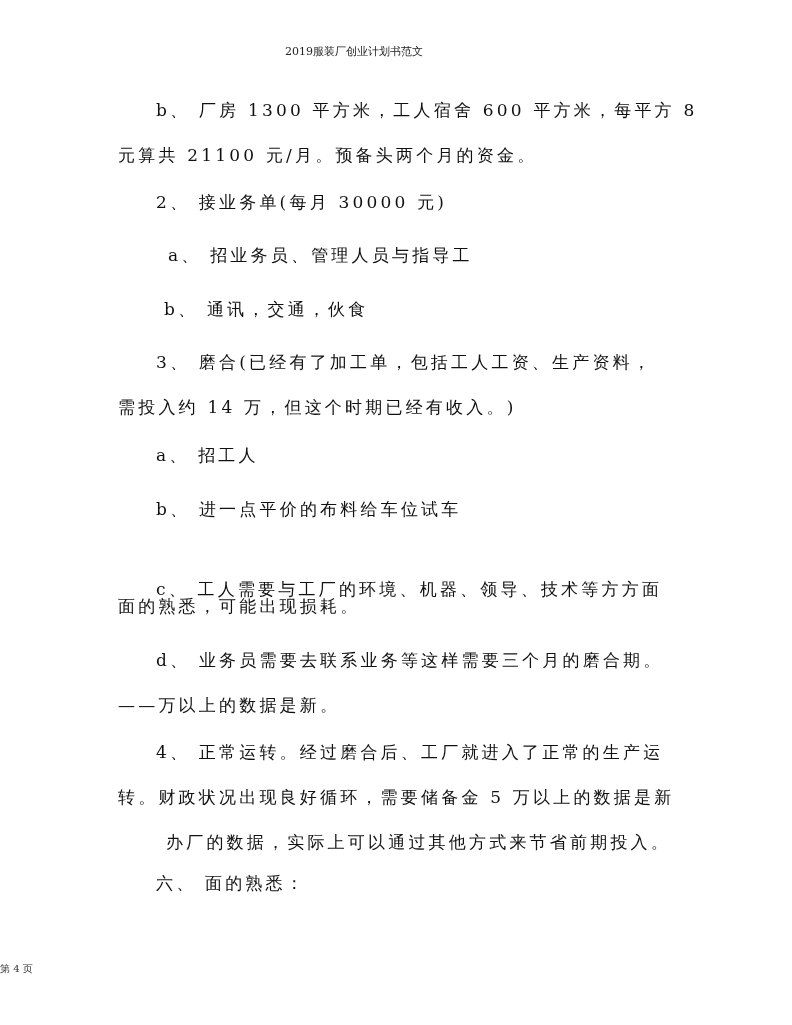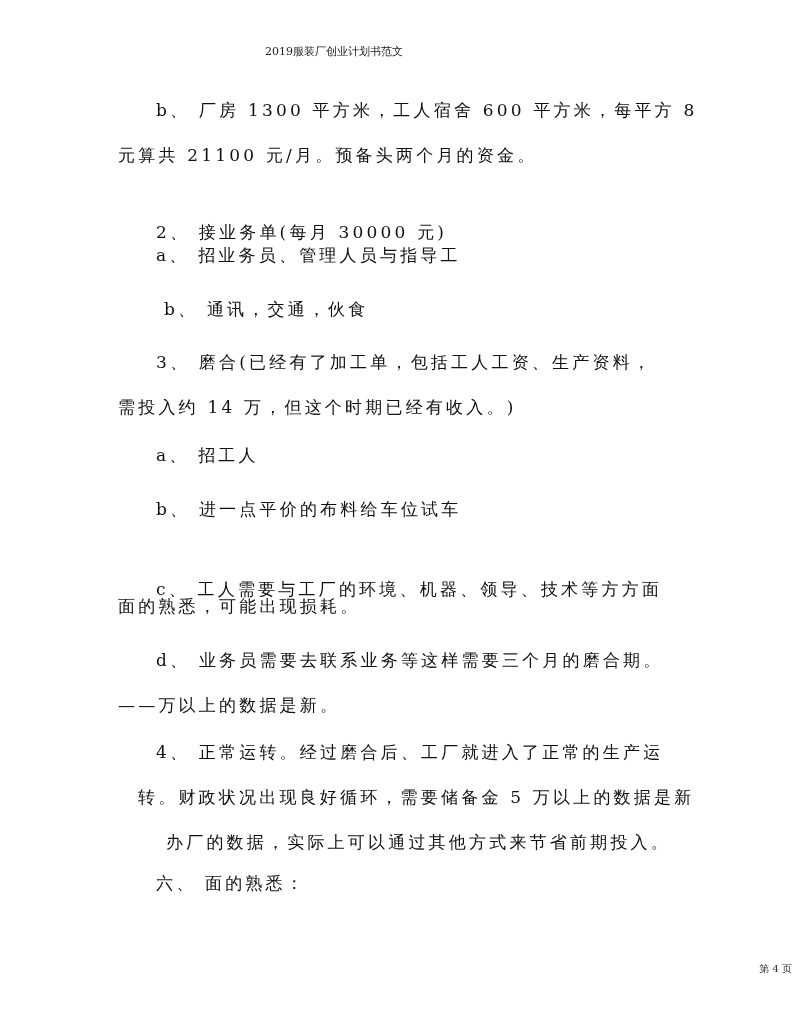--- a/index.html
+++ b/index.html
@@ -3,49 +3,49 @@
 <meta charset="utf-8">
 <style>
   html, body { margin: 0; padding: 0; background: #ffffff; }
   body {
     width: 792px; height: 1025px; position: relative; overflow: hidden;
     font-family: "DejaVu Serif", "Liberation Serif", serif;
     color: #111111;
   }
   .header {
     position: absolute; top: 44px; left: 0; width: 668px;
-    text-align: center; font-size: 11px; color: #222;
+    text-align: center; font-size: 11px; color: #222; padding-left: 20px;
   }
   .line {
     position: absolute; left: 118px; font-size: 17px;
     white-space: nowrap; letter-spacing: 3.2px; line-height: 24px;
   }
   .footer {
     position: absolute; top: 962px; left: 0; width: 792px;
-    text-align: right; font-size: 10px; color: #333;
+    text-align: left; font-size: 10px; color: #333;
   }
 </style>
 </head>
 <body>
 
 <div class="header">2019服装厂创业计划书范文</div>
 
 <div id="content">
   <div class="line" style="top: 98px; left: 156px;">b、 厂房 1300 平方米，工人宿舍 600 平方米，每平方 8</div>
   <div class="line" style="top: 143px; left: 118px;">元算共 21100 元/月。预备头两个月的资金。</div>
-  <div class="line" style="top: 190px; left: 156px; margin-top: 30px;">2、 接业务单(每月 30000 元)</div>
-  <div class="line" style="top: 243px; left: 156px;">a、 招业务员、管理人员与指导工</div>
+  <div class="line" style="top: 190px; left: 156px;">2、 接业务单(每月 30000 元)</div>
+  <div class="line" style="top: 243px; left: 168px;">a、 招业务员、管理人员与指导工</div>
   <div class="line" style="top: 297px; left: 156px; margin-left: 8px;">b、 通讯，交通，伙食</div>
   <div class="line" style="top: 350px; left: 156px;">3、 磨合(已经有了加工单，包括工人工资、生产资料，</div>
   <div class="line" style="top: 395px; left: 118px;">需投入约 14 万，但这个时期已经有收入。)</div>
   <div class="line" style="top: 443px; left: 156px;">a、 招工人</div>
   <div class="line" style="top: 497px; left: 156px;">b、 进一点平价的布料给车位试车</div>
   <div class="line" style="top: 549px; left: 156px; margin-top: 28px;">c、 工人需要与工厂的环境、机器、领导、技术等方方面</div>
   <div class="line" style="top: 594px; left: 118px;">面的熟悉，可能出现损耗。</div>
   <div class="line" style="top: 648px; left: 156px;">d、 业务员需要去联系业务等这样需要三个月的磨合期。</div>
   <div class="line" style="top: 693px; left: 118px;">——万以上的数据是新。</div>
   <div class="line" style="top: 740px; left: 156px;">4、 正常运转。经过磨合后、工厂就进入了正常的生产运</div>
-  <div class="line" style="top: 785px; left: 118px; margin-left: 20px;">转。财政状况出现良好循环，需要储备金 5 万以上的数据是新</div>
+  <div class="line" style="top: 785px; left: 118px;">转。财政状况出现良好循环，需要储备金 5 万以上的数据是新</div>
   <div class="line" style="top: 830px; left: 118px; margin-left: 48px;">办厂的数据，实际上可以通过其他方式来节省前期投入。</div>
   <div class="line" style="top: 871px; left: 156px;">六、 面的熟悉：</div>
 </div>
 
 <div class="footer">第 4 页</div>
 
 </body></html>

